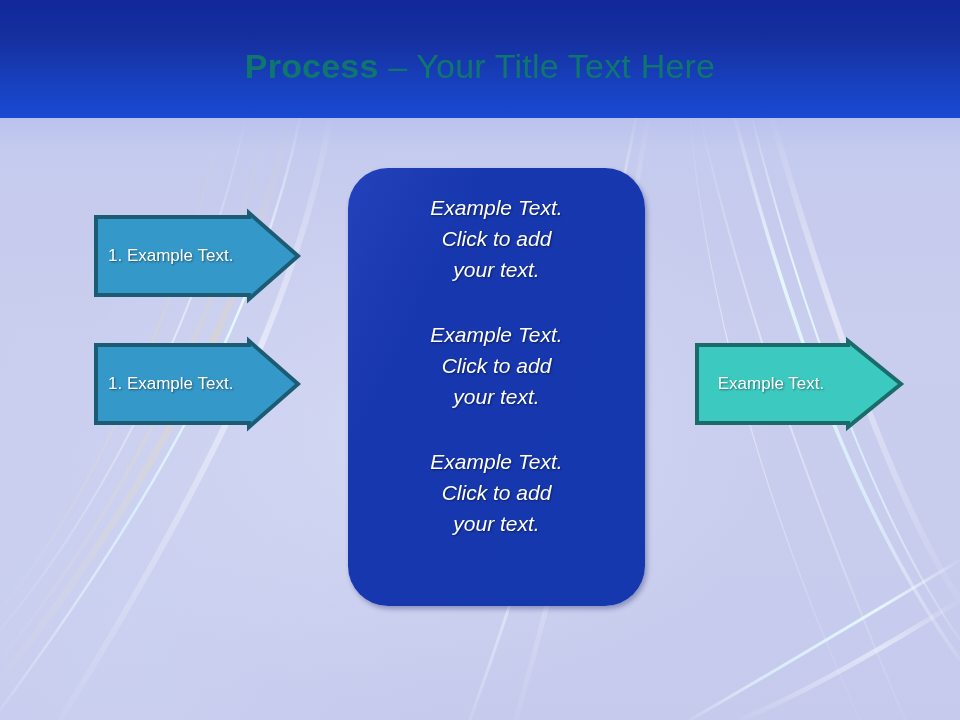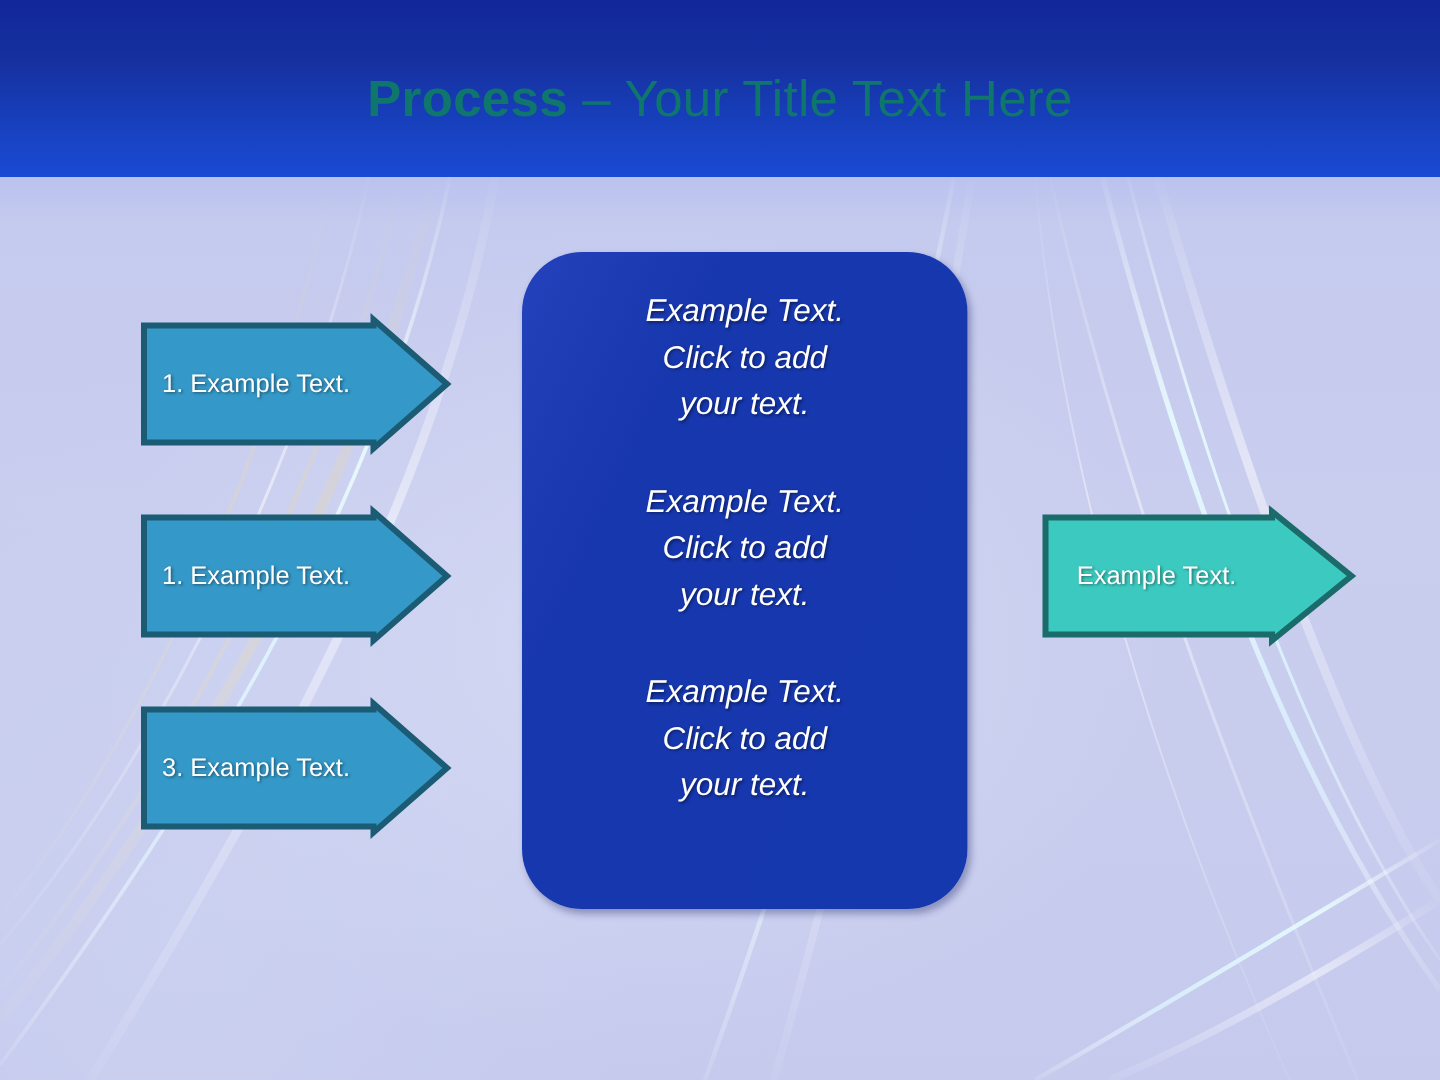--- a/index.html
+++ b/index.html
@@ -198,26 +198,20 @@
     <span class="alabel">1. Example Text.</span>
   </div>
 
   <div class="arrow arrow-left-2">
     <svg width="206" height="88" viewBox="0 0 206 88">
       <polygon points="2,5 155,5 155,1 204,44 155,87 155,83 2,83" fill="#3498c8" stroke="#1b5c74" stroke-width="4" stroke-linejoin="miter"></polygon>
     </svg>
     <span class="alabel">1. Example Text.</span>
   </div>
 
-  <div class="arrow arrow-left-3">
-    <svg width="206" height="88" viewBox="0 0 206 88">
-      <polygon points="2,5 155,5 155,1 204,44 155,87 155,83 2,83" fill="#3498c8" stroke="#1b5c74" stroke-width="4" stroke-linejoin="miter"></polygon>
-    </svg>
-    <span class="alabel">3. Example Text.</span>
-  </div>
 
   <div class="arrow arrow-right-1">
     <svg width="208" height="88" viewBox="0 0 208 88">
       <polygon points="2,5 153,5 153,1 206,44 153,87 153,83 2,83" fill="#3ccac0" stroke="#1b6b6b" stroke-width="4" stroke-linejoin="miter"></polygon>
     </svg>
     <span class="alabel">Example Text.</span>
   </div>
 
 </div>
 

